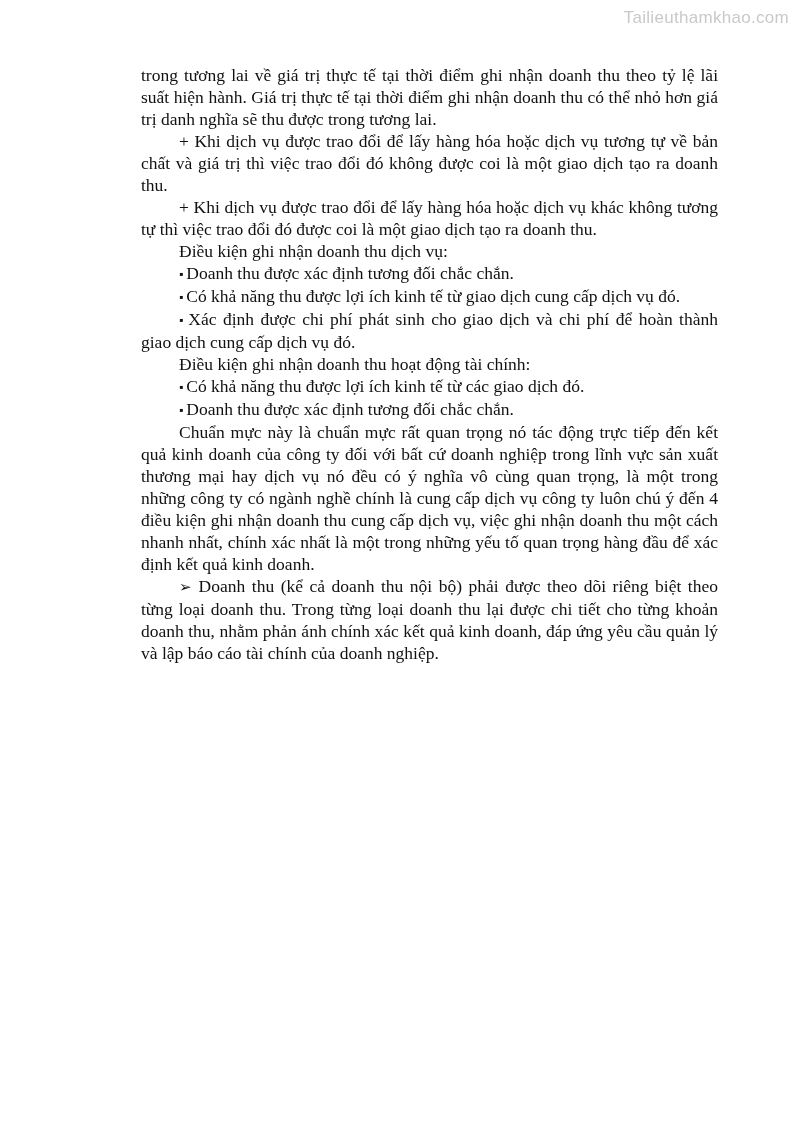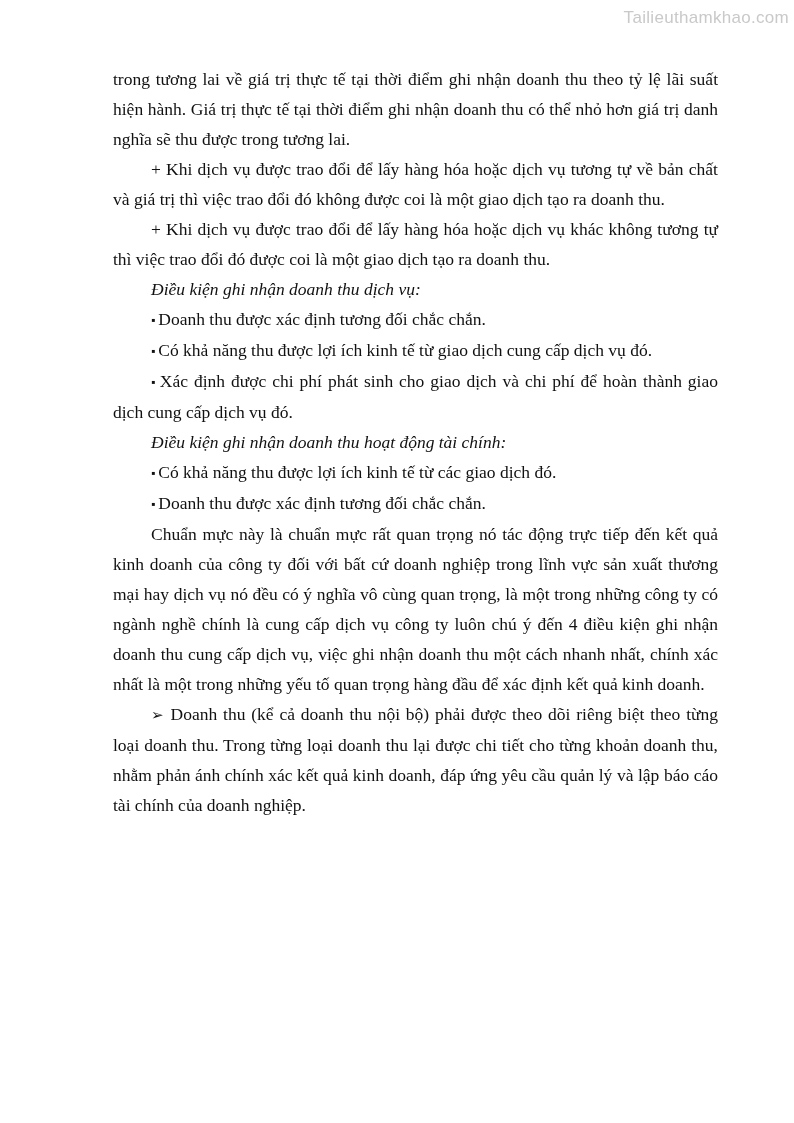--- a/index.html
+++ b/index.html
@@ -33,26 +33,27 @@
     justify-content: space-between;
     align-items: baseline;
     font-size: 18.5px;
     font-style: italic;
     padding-bottom: 4px;
     border-bottom: 2px solid #1a1a1a;
   }
   .body-text {
     margin-top: 20px;
     font-size: 17.5px;
-    line-height: 30px;
+    line-height: 22px;
     text-align: justify;
+    margin-left: 28px;
   }
   .body-text p { margin: 0; }
   p.ind, p.hitalic, p.bsq, p.barr { text-indent: 38px; }
-  p.hitalic { font-style: italic; }
+  p.hitalic { }
   .marker { display: inline; }
   .marker.sq { font-size: 12px; margin-right: 3px; vertical-align: 1px; }
   .marker.arr { font-size: 15px; margin-right: 7px; }
   .footer {
     position: absolute;
     left: 113px;
     top: 1040px;
     width: 605px;
     text-align: center;
   }

